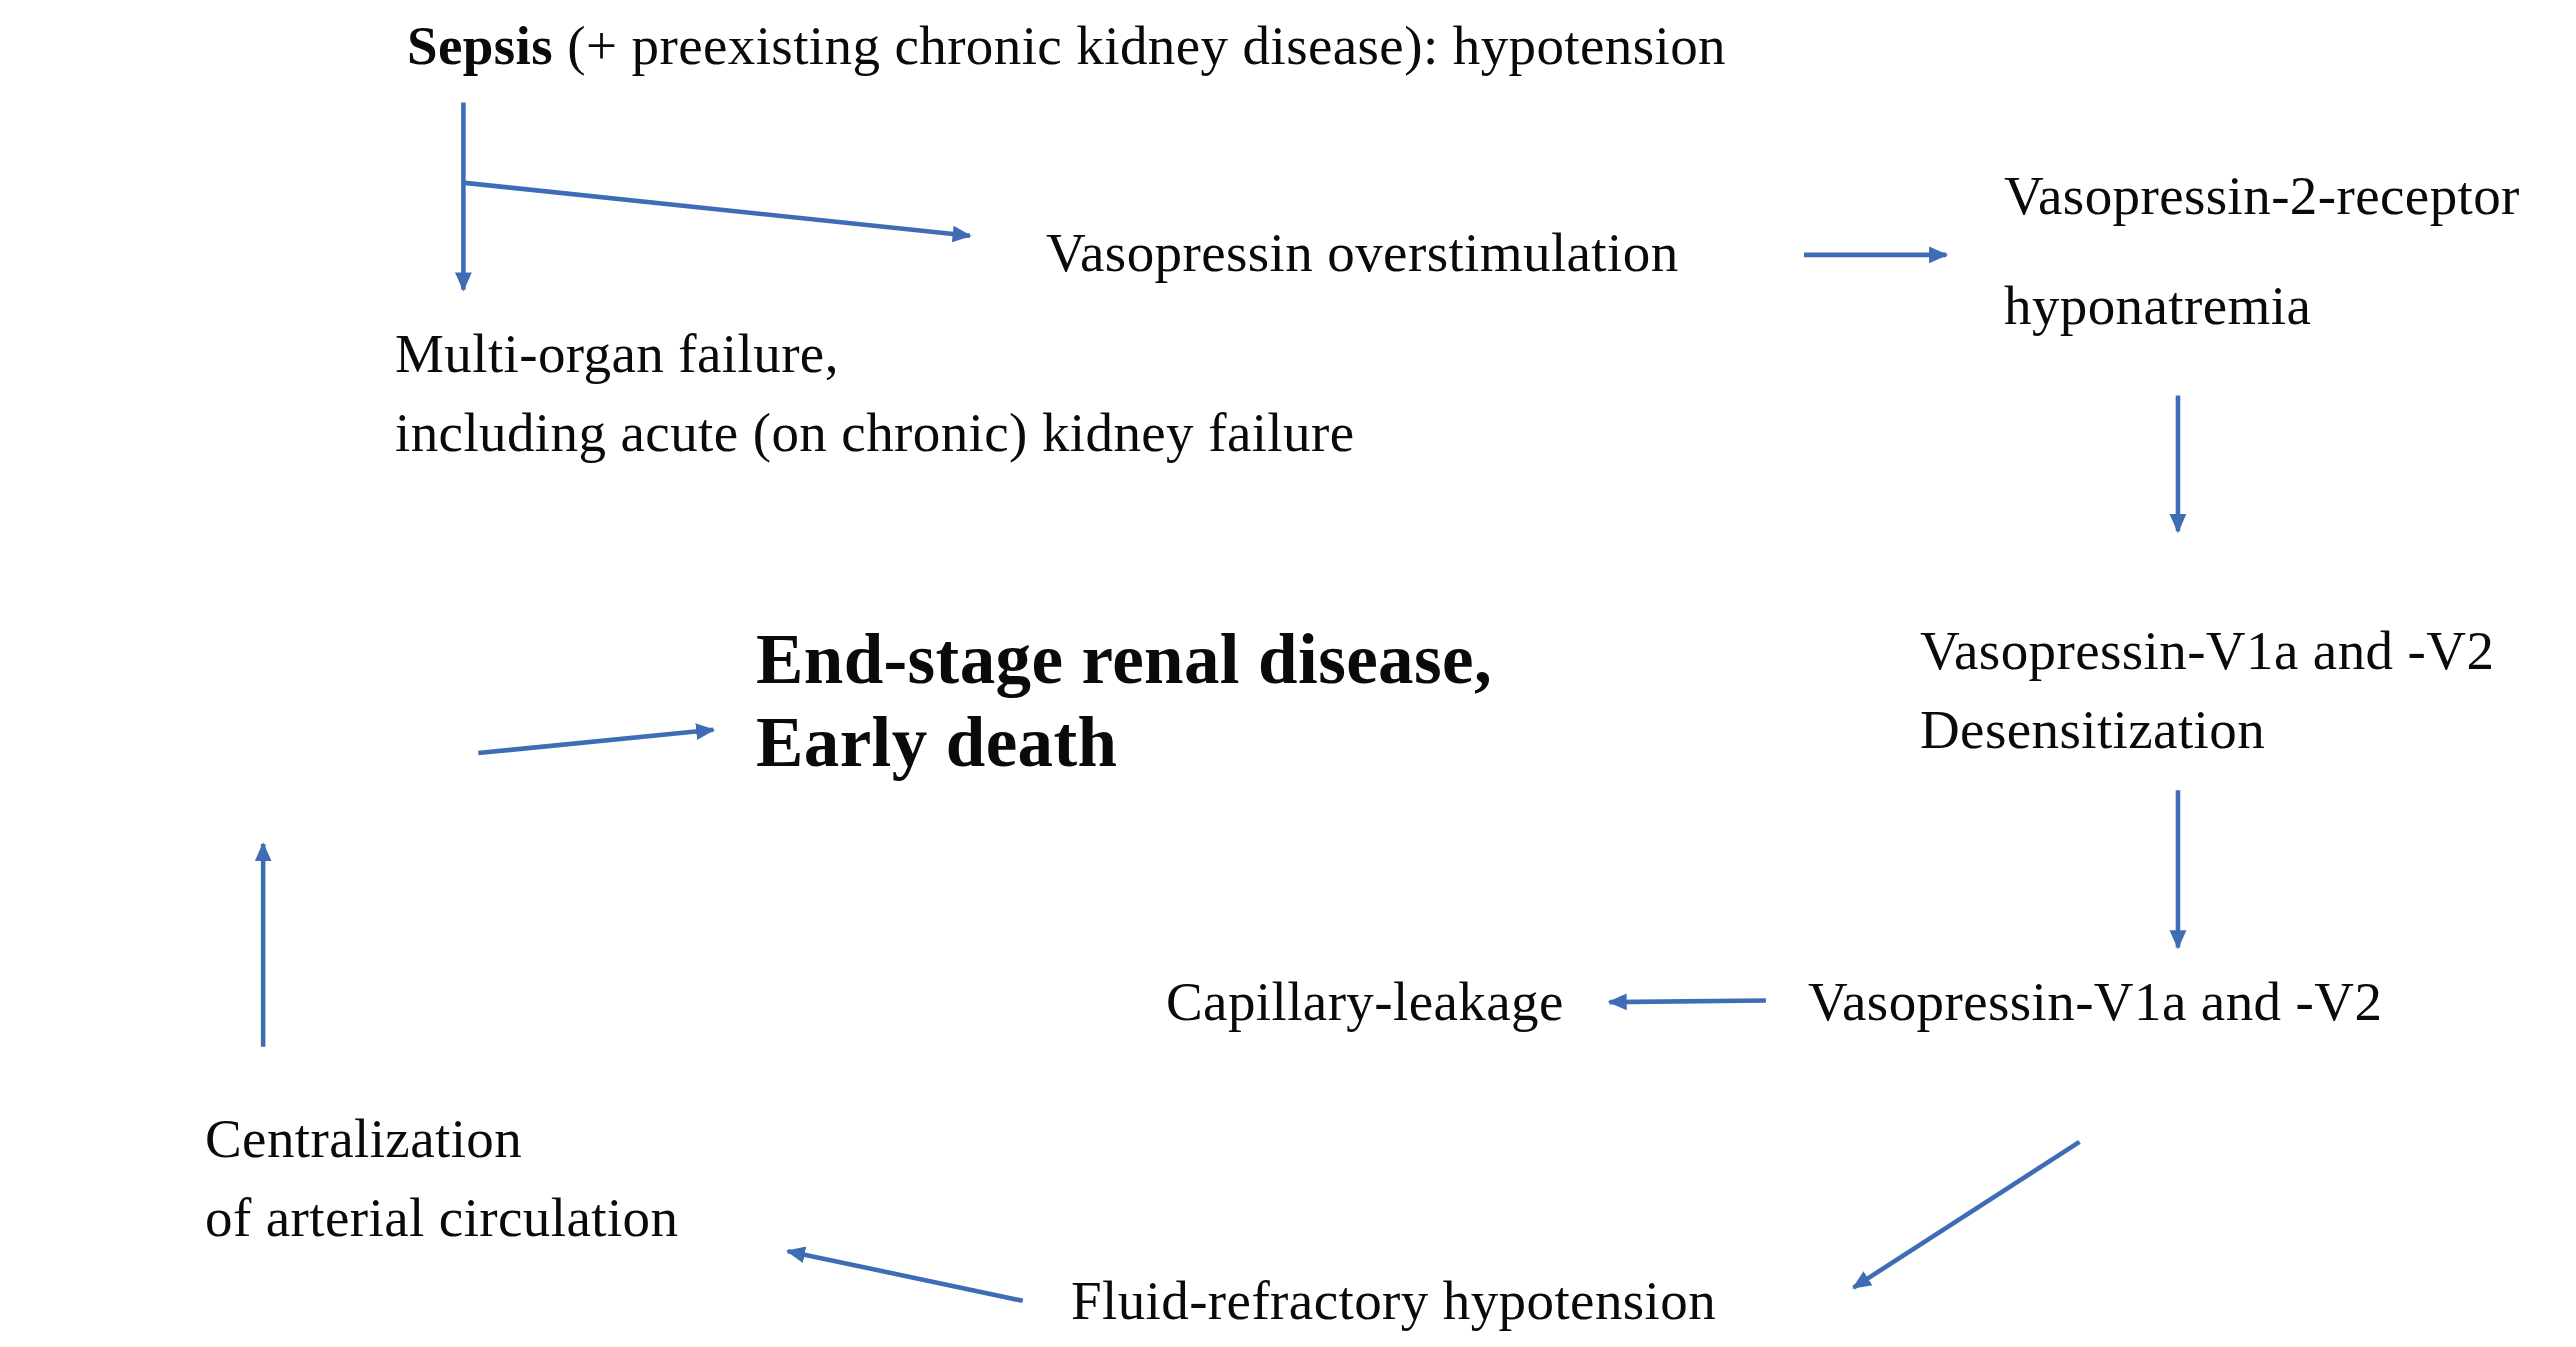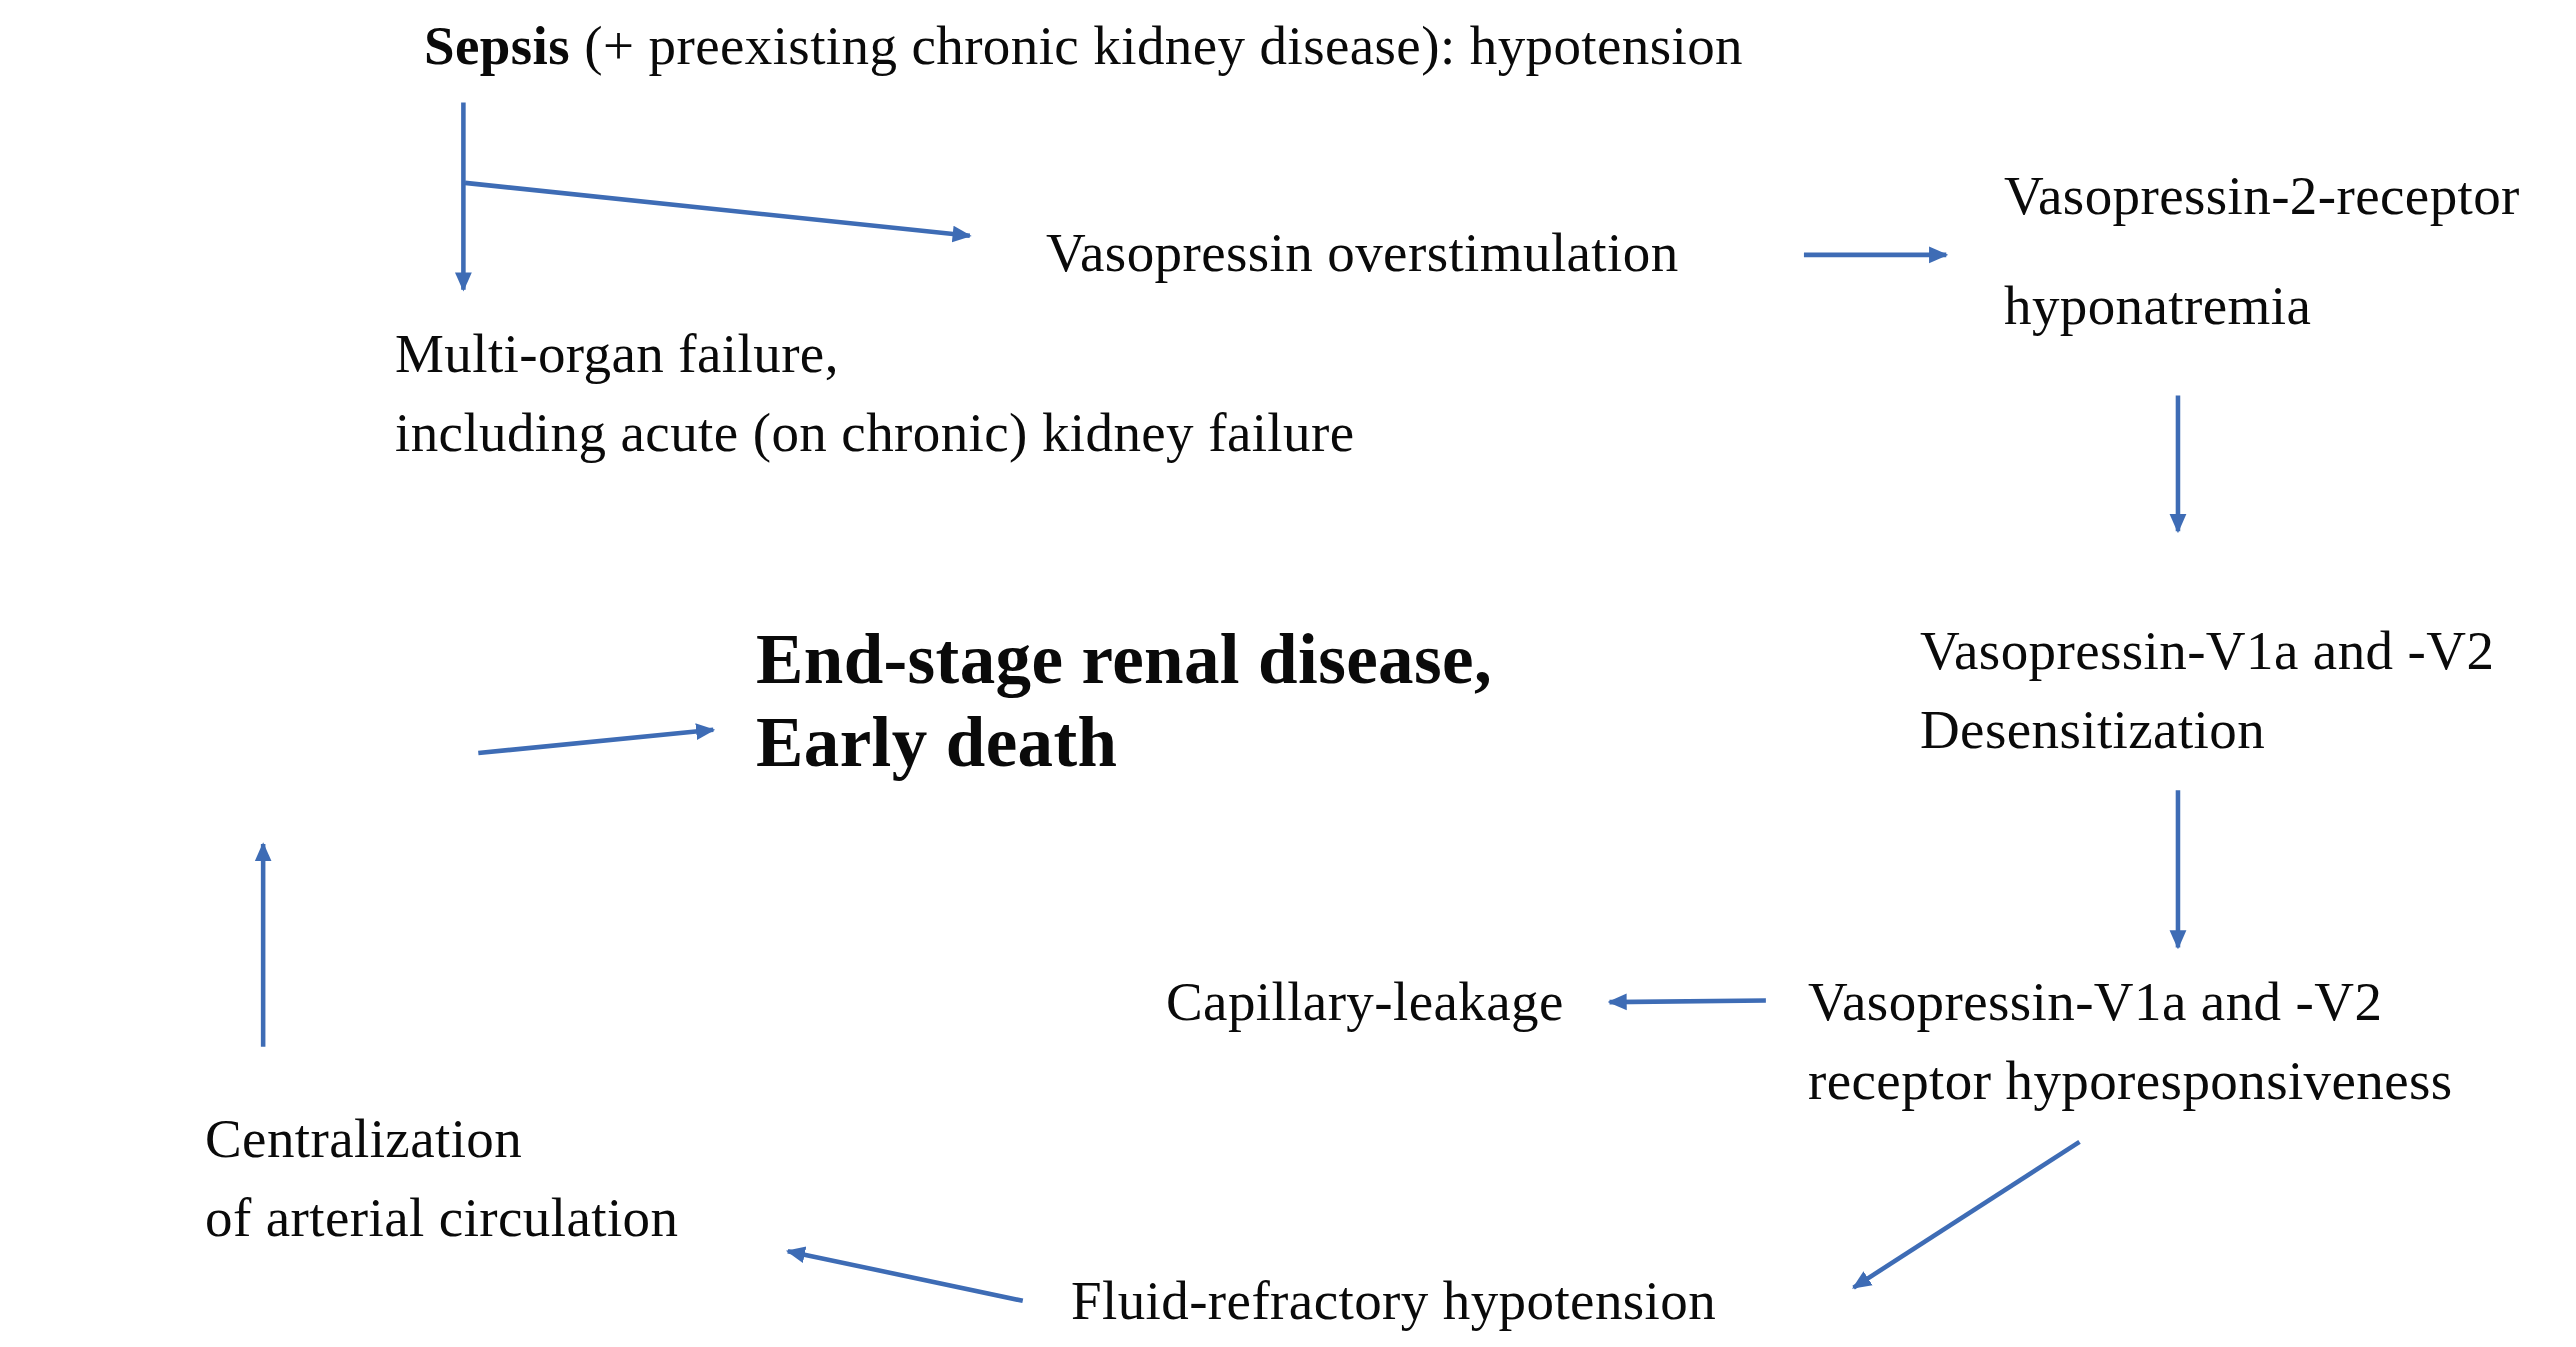--- a/index.html
+++ b/index.html
@@ -13,21 +13,21 @@
   #canvas{ position:relative; width:2576px; height:1348px; }
   #arrow-layer{ position:absolute; left:0; top:0; width:2576px; height:1348px; }
   .node{
     position:absolute;
     font-size:55px;
     line-height:79px;
     white-space:nowrap;
     letter-spacing:0.4px;
   }
   .node .line{ display:block; }
-  #node-title{ left:424px; top:0px; line-height:91px; }
+  #node-title{ left:407px; top:0px; line-height:91px; }
   #node-title .bold{ font-weight:bold; }
   #node-overstimulation{ left:1010px; top:207px; line-height:91px;margin-left:36px; }
   #node-v2-receptor{ left:2004px; top:141px; line-height:110px; }
   #node-multi-organ{ left:395px; top:314px; }
   #node-end-stage{ left:756px; top:618px; font-weight:bold; font-size:71px; line-height:83px;font-family:Liberation Serif, serif; }
   #node-oliguria{ left:25px; top:722px; line-height:91px; }
   #node-desensitization{ left:1920px; top:611px; }
   #node-capillary{ left:1166px; top:962px; }
   #node-hyporesponsiveness{ left:1808px; top:962px; }
   #node-centralization{ left:205px; top:1099px; }
@@ -86,21 +86,20 @@
     <span class="line">Vasopressin-V1a and -V2</span>
     <span class="line">Desensitization</span>
   </div>
 
   <div class="node" id="node-capillary">
     <span class="line">Capillary-leakage</span>
   </div>
 
   <div class="node" id="node-hyporesponsiveness">
     <span class="line">Vasopressin-V1a and -V2</span>
-    <span class="line">receptor hyporesponsiveness</span>
   </div>
 
   <div class="node" id="node-centralization">
     <span class="line">Centralization</span>
     <span class="line">of arterial circulation</span>
   </div>
 
   <div class="node" id="node-fluid-refractory">
     <span class="line">Fluid-refractory hypotension</span>
   </div>

